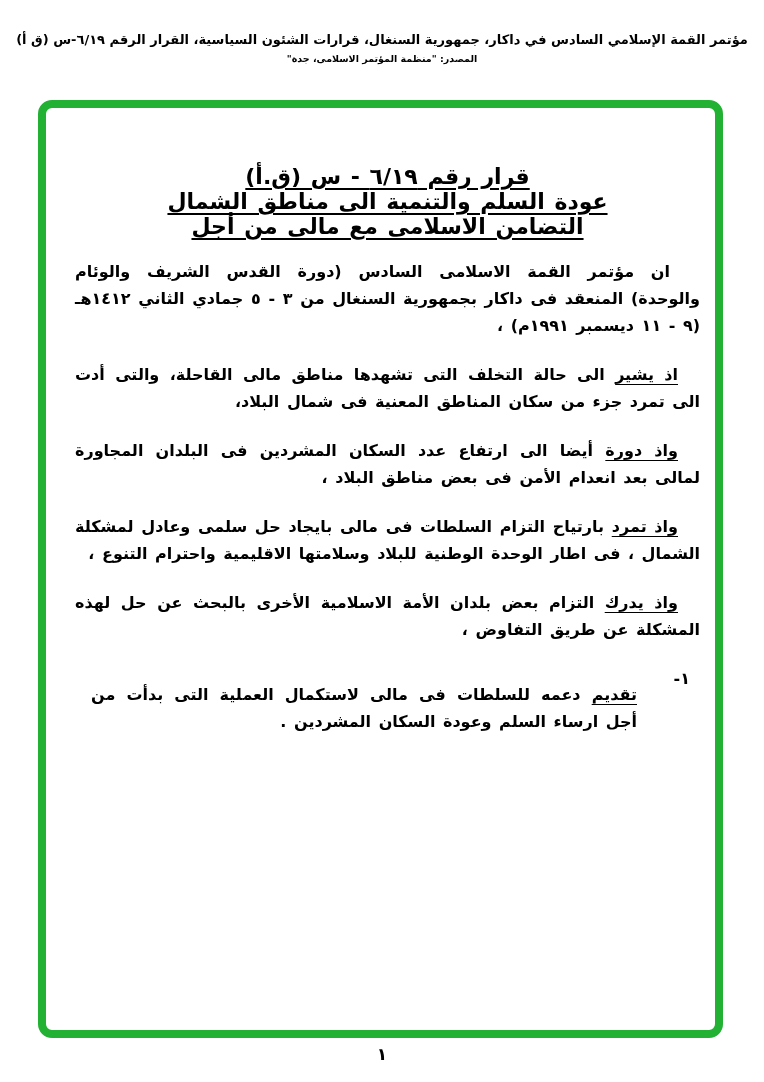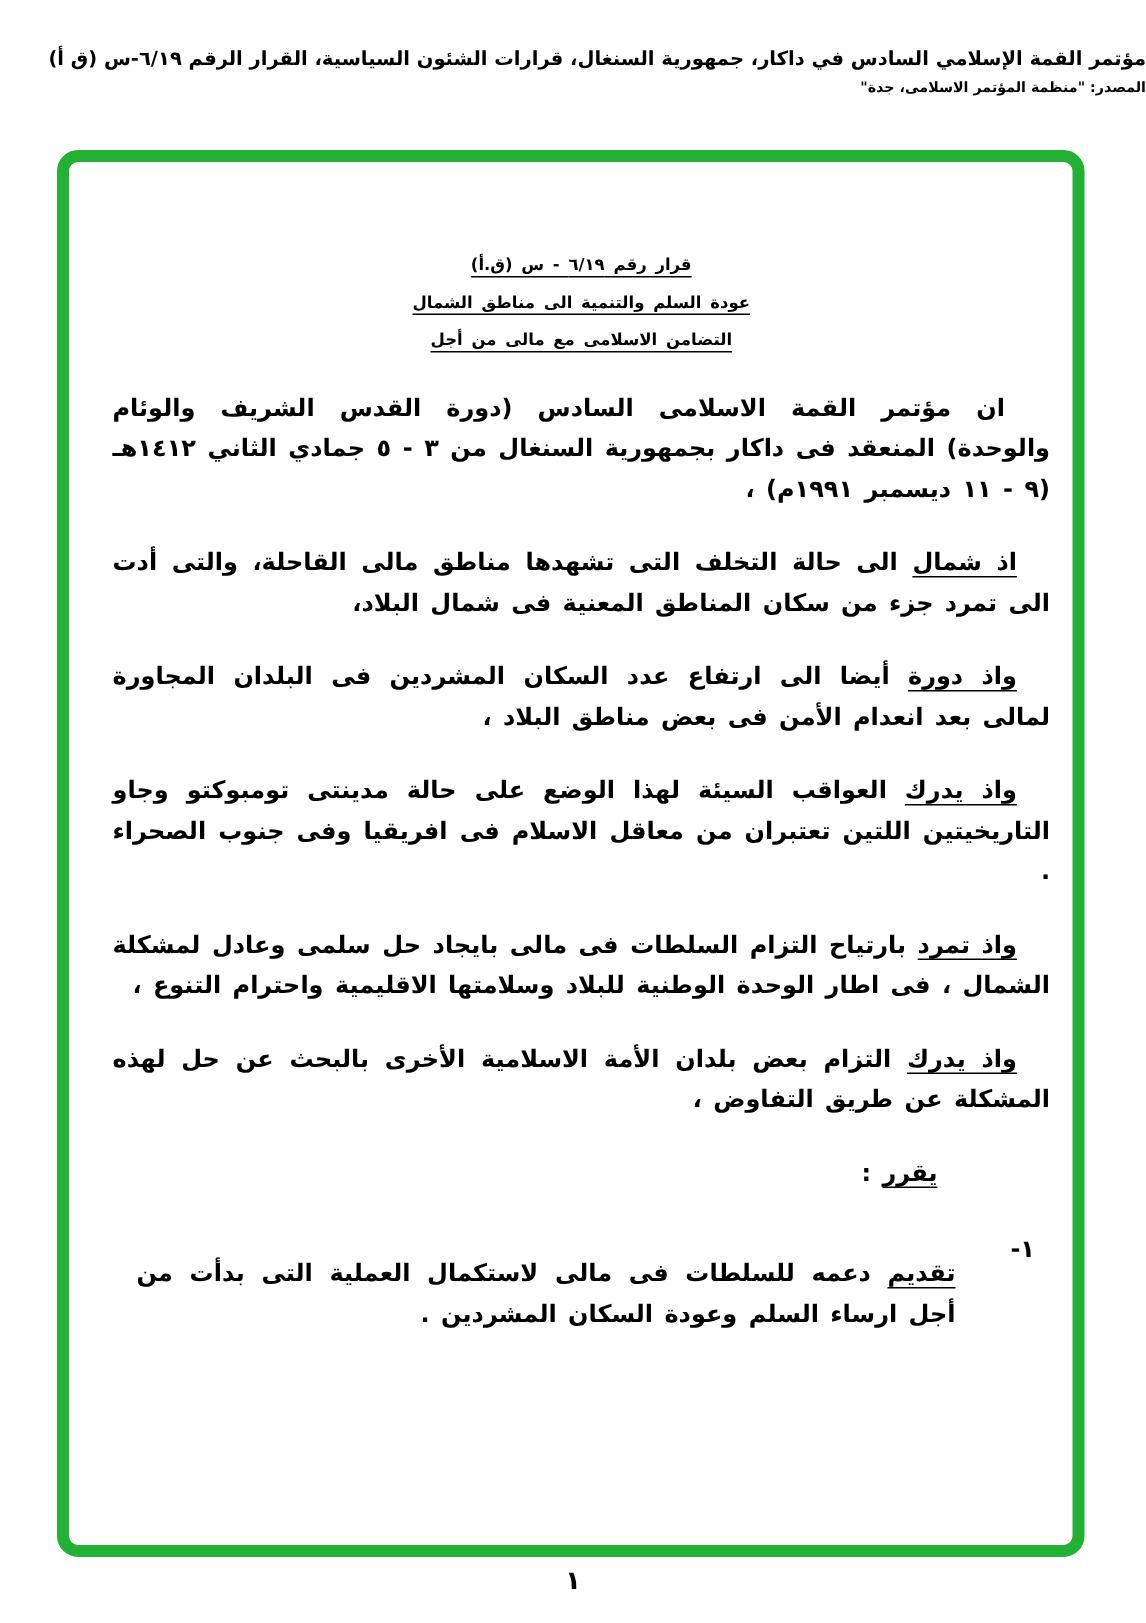--- a/index.html
+++ b/index.html
@@ -12,20 +12,21 @@
     height: 1082px;
     position: relative;
     font-family: "DejaVu Sans", sans-serif;
     color: #000;
     overflow: hidden;
   }
 
   
   .page-header {
     direction: rtl;
+    text-align: center;
     padding-top: 32px;
   }
   .hdr-line1 {
     font-size: 13px;
     font-weight: 700;
     letter-spacing: 0;
     white-space: nowrap;
   }
   .hdr-line2 {
     font-size: 9.5px;
@@ -52,21 +53,21 @@
     padding: 56px 15px 0 29px;
     font-weight: 700;
     font-size: 16px;
     line-height: 27px;
     word-spacing: 2px;
   }
 
   
   .doc-title {
     text-align: center;
-    font-size: 11px;
+    font-size: 22px;
     line-height: 25px;
     margin-bottom: 19px;
   }
   .t-line {
     width: fit-content;
     margin: 0 auto;
     text-decoration: underline;
     text-underline-offset: 4px;
   }
 
@@ -127,31 +128,29 @@
   <div class="doc">
 
     <div class="doc-title">
       <div class="t-line">قرار رقم ٦/١٩ - س  (ق.أ)</div>
       <div class="t-line">عودة السلم والتنمية الى مناطق الشمال</div>
       <div class="t-line">التضامن الاسلامى مع مالى من أجل</div>
     </div>
 
     <p class="para first"><span class="lead"></span><span>ان مؤتمر القمة الاسلامى السادس (دورة القدس الشريف والوئام والوحدة) المنعقد فى داكار بجمهورية السنغال من ٣ - ٥ جمادي الثاني ١٤١٢هـ (٩ - ١١ ديسمبر ١٩٩١م) ،</span></p>
 
-    <p class="para"><span class="lead">اذ شمال</span><span> الى حالة التخلف التى تشهدها مناطق مالى القاحلة، والتى أدت الى تمرد جزء من سكان المناطق المعنية فى شمال البلاد،</span></p>
+    <p class="para"><span class="lead">اذ يشير</span><span> الى حالة التخلف التى تشهدها مناطق مالى القاحلة، والتى أدت الى تمرد جزء من سكان المناطق المعنية فى شمال البلاد،</span></p>
 
     <p class="para"><span class="lead">واذ دورة</span><span> أيضا الى ارتفاع عدد السكان المشردين فى البلدان المجاورة لمالى بعد انعدام الأمن فى بعض مناطق البلاد ،</span></p>
 
-    <p class="para"><span class="lead">واذ يدرك</span><span> العواقب السيئة لهذا الوضع على حالة مدينتى تومبوكتو وجاو التاريخيتين اللتين تعتبران من معاقل الاسلام فى افريقيا وفى جنوب الصحراء .</span></p>
 
     <p class="para"><span class="lead">واذ تمرد</span><span> بارتياح التزام السلطات فى مالى بايجاد حل سلمى وعادل لمشكلة الشمال ، فى اطار الوحدة الوطنية للبلاد وسلامتها الاقليمية واحترام التنوع ،</span></p>
 
     <p class="para"><span class="lead">واذ يدرك</span><span> التزام بعض بلدان الأمة الاسلامية الأخرى بالبحث عن حل لهذه المشكلة عن طريق التفاوض ،</span></p>
 
-    <div class="decides"><span class="lead">يقرر</span><span> :</span></div>
 
     <div class="item">
       <span class="item-num">١-</span>
       <p class="item-text"><span class="lead">تقديم</span><span> دعمه للسلطات فى مالى لاستكمال العملية التى بدأت من أجل ارساء السلم وعودة السكان المشردين .</span></p>
     </div>
 
   </div>
 </div>
 
 <div class="page-num">١</div>

